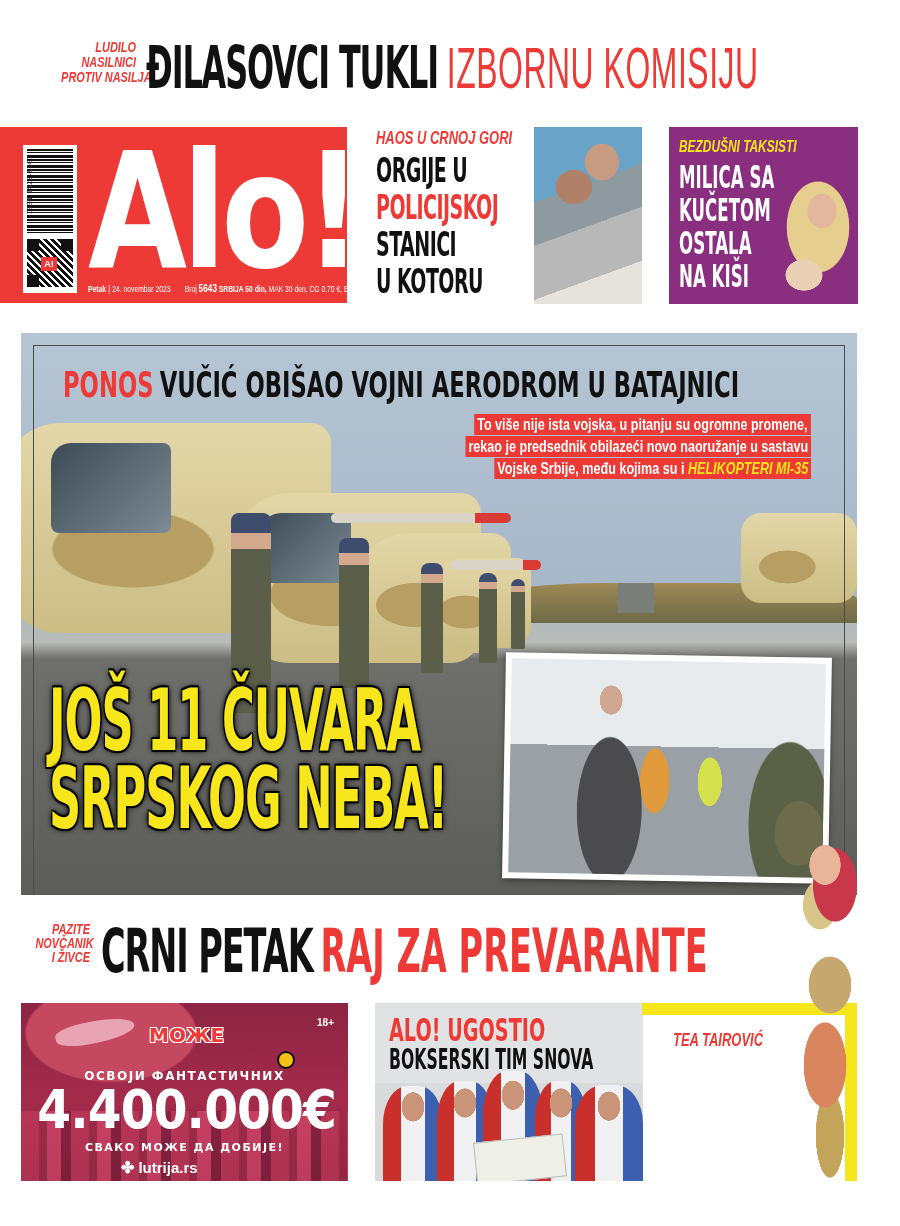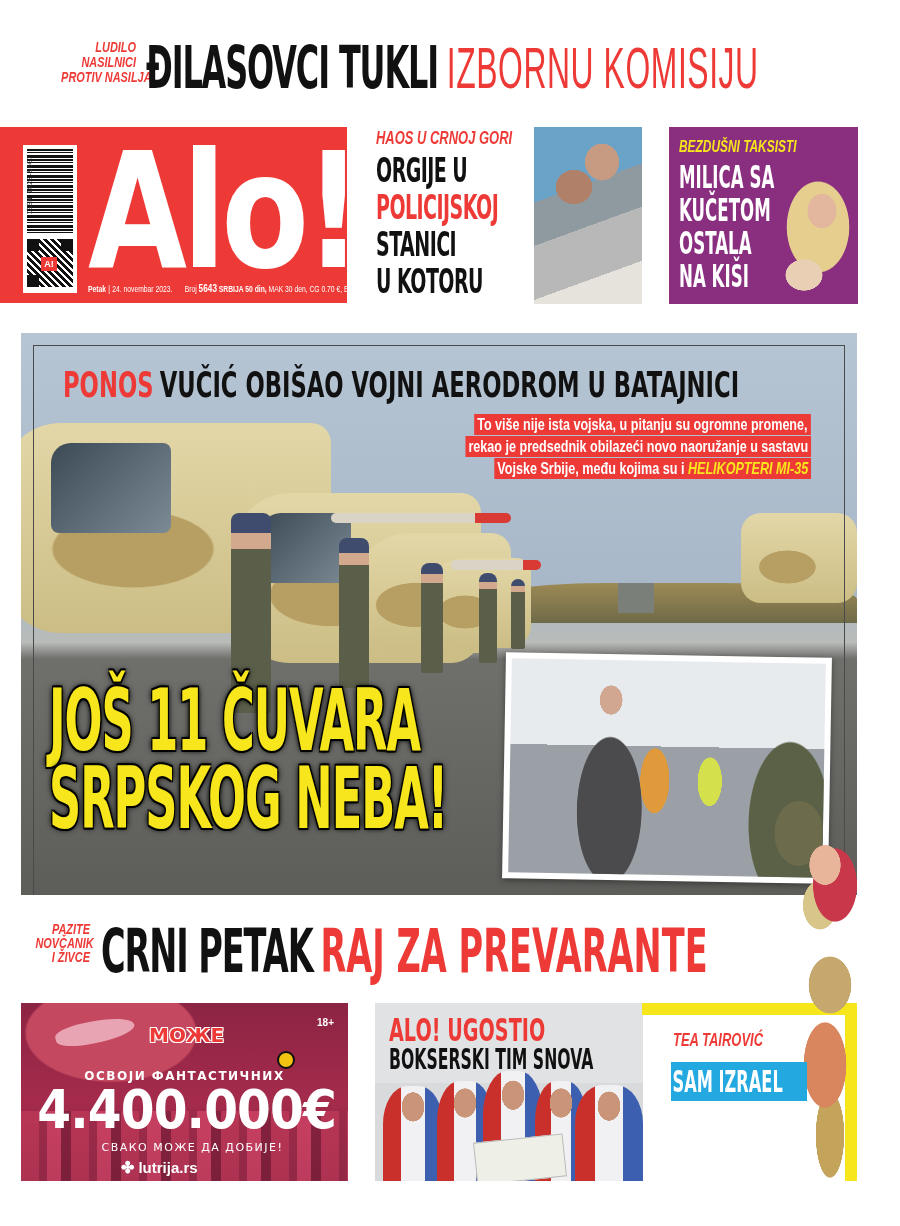--- a/index.html
+++ b/index.html
@@ -202,21 +202,21 @@
   .loto-line1 {
     position: absolute; left: 0; width: 100%; top: 66px; text-align: center; color: #fff; font-weight: 700;
     font-size: 12px; letter-spacing: 1.5px; font-family: "DejaVu Sans", sans-serif;
   }
   .loto-amount {
     position: absolute; left: 0; width: 100%; top: 80px; text-align: center; color: #fff; font-weight: 900;
     font-size: 54px; line-height: 54px; font-family: "DejaVu Sans", sans-serif; letter-spacing: -1px;
     transform: scaleX(0.9);
   }
   .loto-line2 {
-    position: absolute; left: 8px; width: 100%; top: 138px; text-align: center; color: #fff; font-weight: 400;
+    position: absolute; left: 0; width: 100%; top: 138px; text-align: center; color: #fff; font-weight: 700;
     font-size: 11px; letter-spacing: 1.5px; font-family: "DejaVu Sans", sans-serif;
   }
   .loto-site { position: absolute; left: 100px; top: 155px; color: #fff; font-size: 15px; font-weight: 700; }
   .loto-site .clover { display: inline-block; font-size: 16px; margin-right: 4px; }
 
   
   .boks {
     left: 375px; top: 1003px; width: 268px; height: 178px; overflow: hidden;
     background: linear-gradient(180deg, #e1e2e4 0 45%, #d9dadc 45%);
   }
@@ -371,14 +371,13 @@
   <div class="boks-paper"></div>
   <div class="boks-title1">ALO! UGOSTIO</div>
   <div class="boks-title2">BOKSERSKI TIM SNOVA</div>
 </div>
 
 <div class="abs tea-frame-top"></div>
 <div class="abs tea-frame-right"></div>
 <div class="abs dancer"></div>
 <div class="abs tea-kicker">TEA TAIROVIĆ</div>
 <div class="abs tea-head">
-  <div class="line"><span>SAM IZRAEL</span></div>
 </div>
 
 </body></html>

